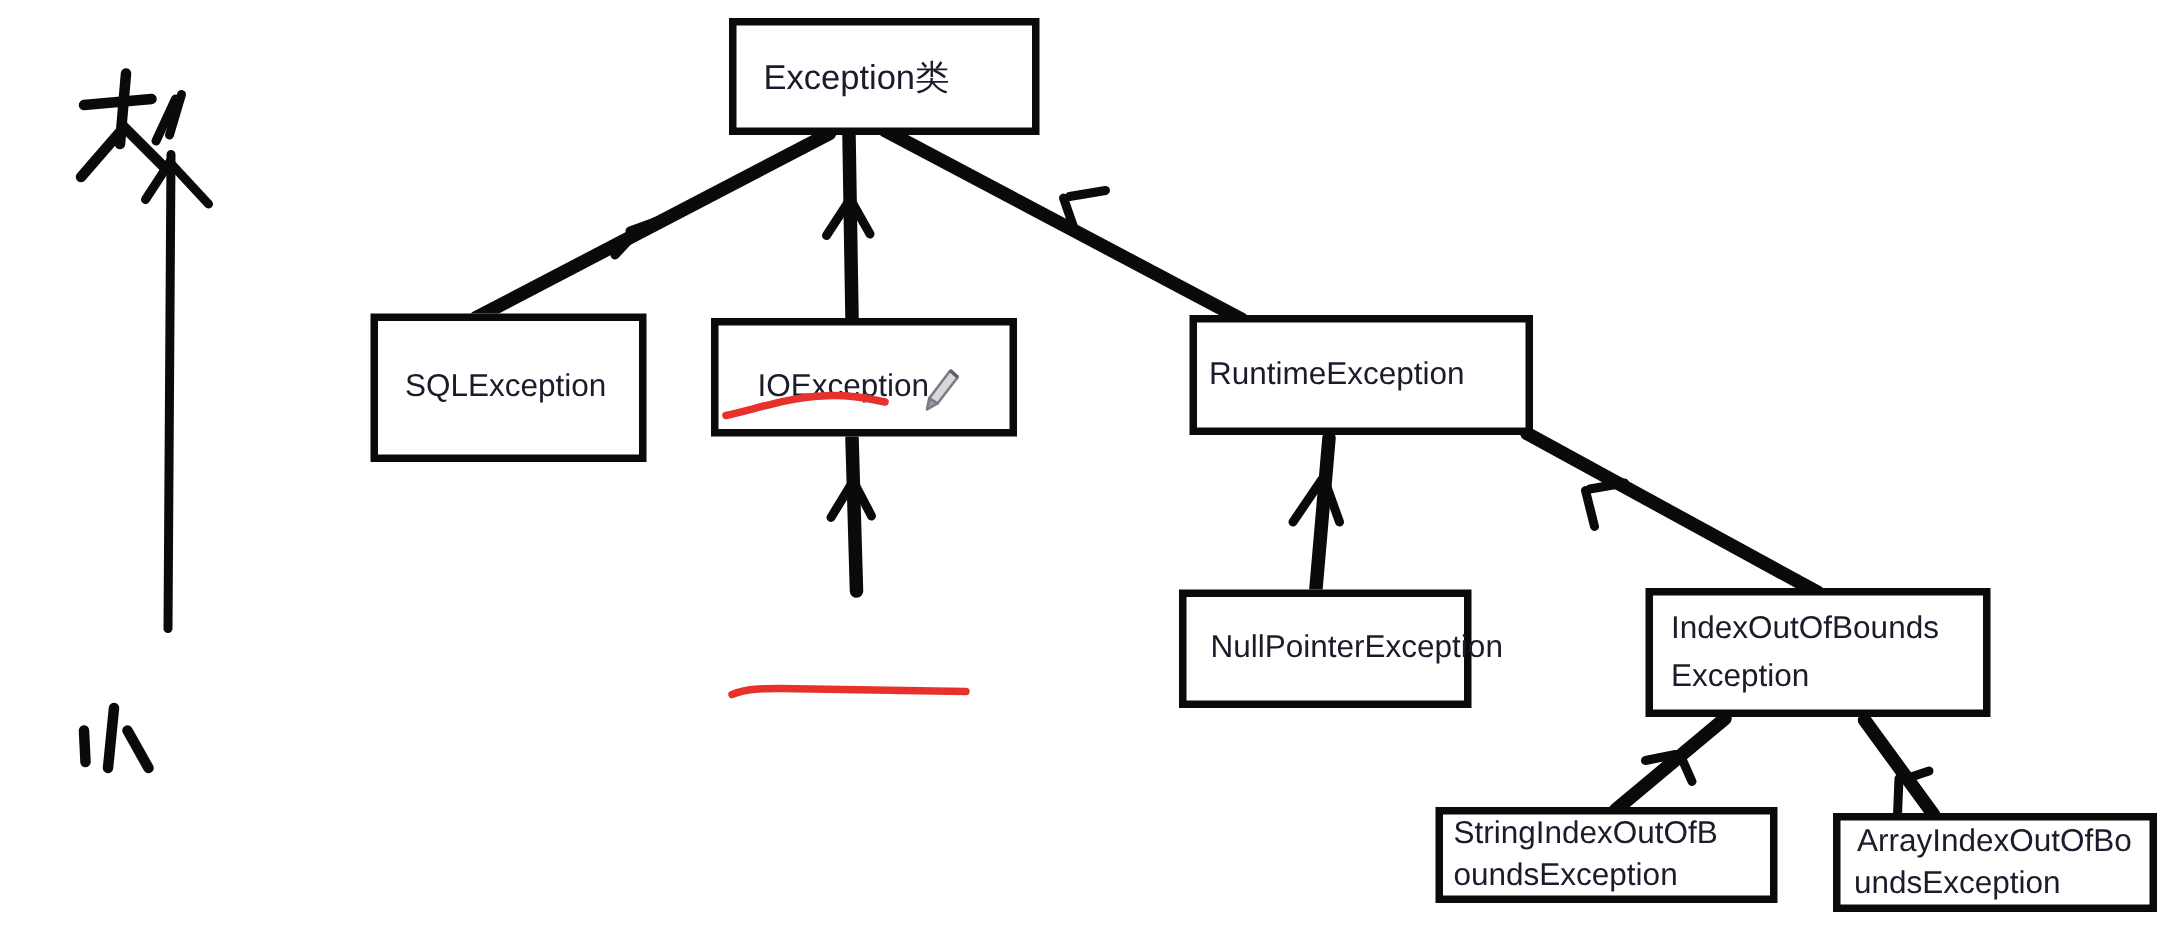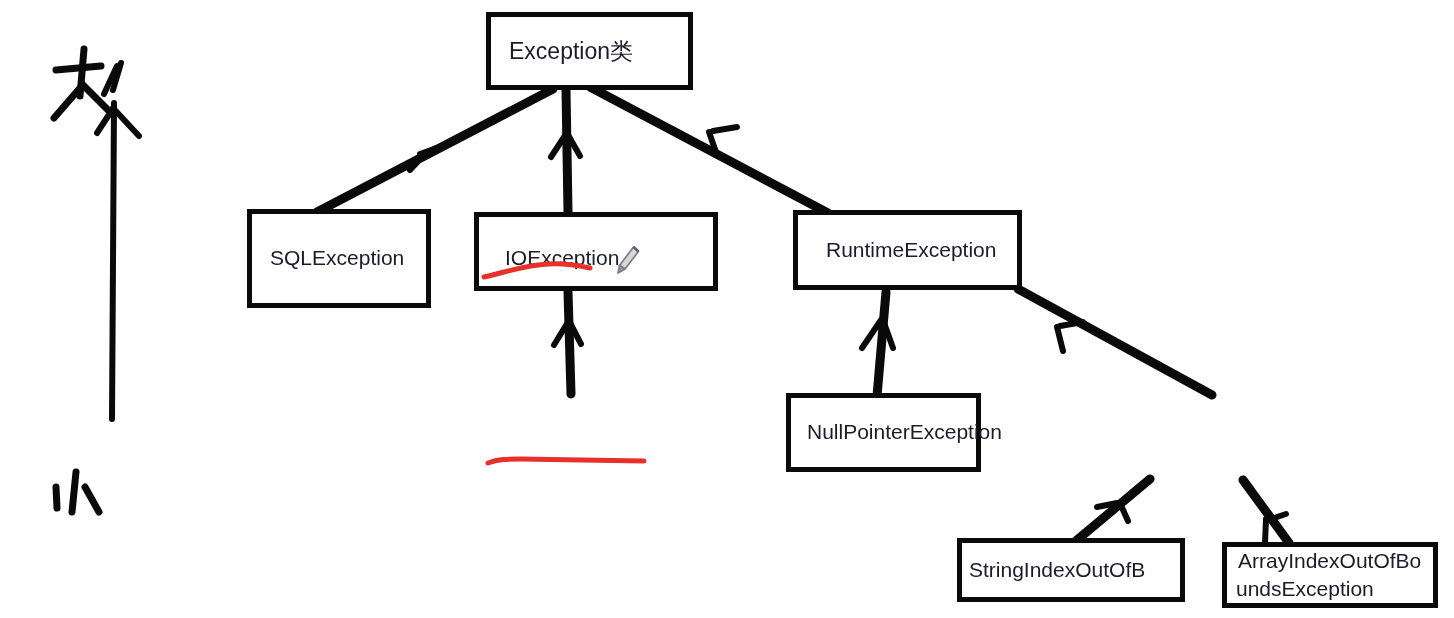--- a/index.html
+++ b/index.html
@@ -164,36 +164,41 @@
   </svg>
 
   <div class="node one-line" style="left:486px; top:12px; width:207px; height:78px; font-size:23px;">
     <span class="label">Exception类</span>
   </div>
 
   <div class="node one-line" style="left:247px; top:209px; width:184px; height:99px; font-size:21px;">
     <span class="label">SQLException</span>
   </div>
 
-  <div class="node one-line" style="left:474px; top:212px; width:244px; height:79px; font-size:21px;">
+  <div class="node one-line" style="left:474px; top:212px; width:204px; height:79px; font-size:21px;">
     <span class="label" style="padding-left:26px; margin-top:14px;">IOException</span>
   </div>
 
   <div class="node one-line" style="left:793px; top:210px; width:229px; height:80px; font-size:21px;">
-    <span class="label" style="padding-left:28px;">RuntimeException</span>
+    <span class="label" style="padding-left:8px;">RuntimeException</span>
   </div>
 
 
   <div class="node one-line" style="left:786px; top:393px; width:195px; height:79px; font-size:21px;">
     <span class="label" style="padding-left:16px;">NullPointerException</span>
   </div>
 
+  <div class="node two-line" style="left:1097px; top:392px; width:230px; height:86px; font-size:21px;">
+    <span class="label l1">IndexOutOfBounds</span>
+    <span class="label l2">Exception</span>
+  </div>
 
   <div class="node two-line" style="left:957px; top:538px; width:228px; height:64px; font-size:21px;">
     <span class="label l1" style="padding-left:7px;">StringIndexOutOfB</span>
+    <span class="label l2" style="padding-left:7px; margin-top:5px;">oundsException</span>
   </div>
 
   <div class="node two-line" style="left:1222px; top:542px; width:216px; height:66px; font-size:21px;">
     <span class="label l1" style="padding-left:11px;">ArrayIndexOutOfBo</span>
     <span class="label l2" style="padding-left:9px; margin-top:5px;">undsException</span>
   </div>
 
   <svg class="red-underline" style="left:480px; top:256px; width:120px; height:26px;" viewBox="0 0 120 26">
     <path d="M 4 21 C 26 16, 46 9, 68 8 C 84 7, 96 9, 110 12" fill="none" stroke="#e8312a" stroke-width="5" stroke-linecap="round"></path>
   </svg>

